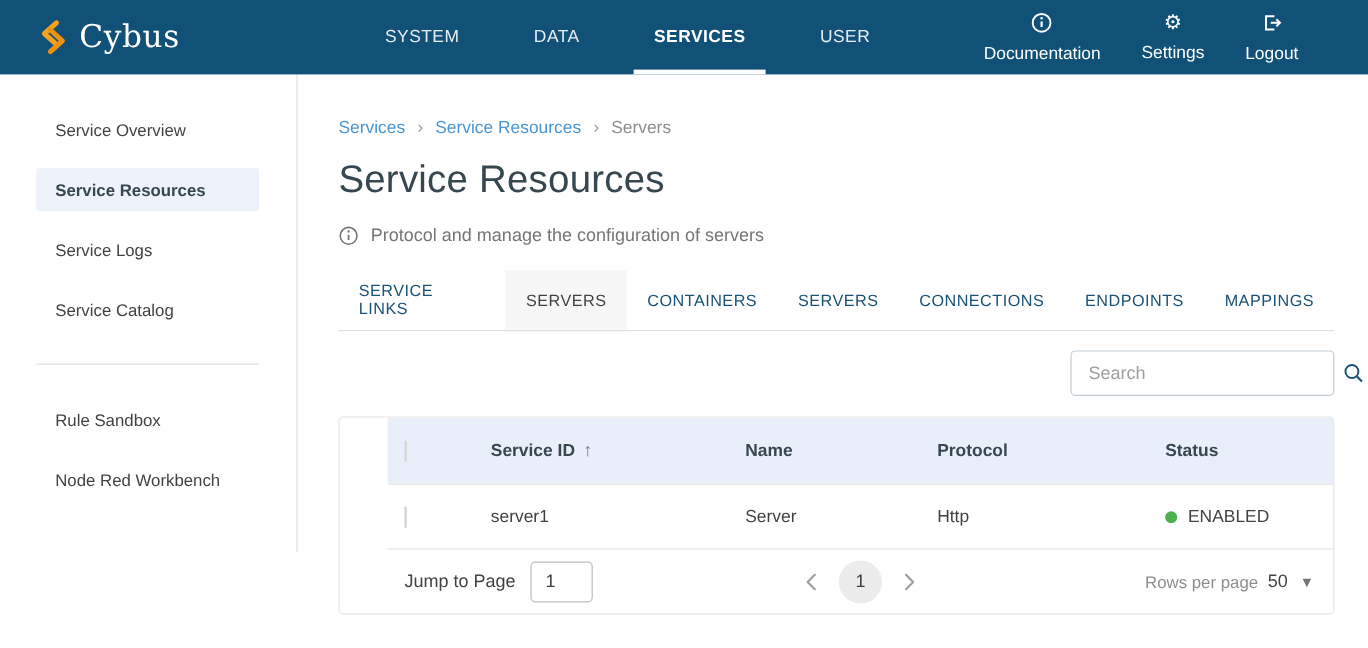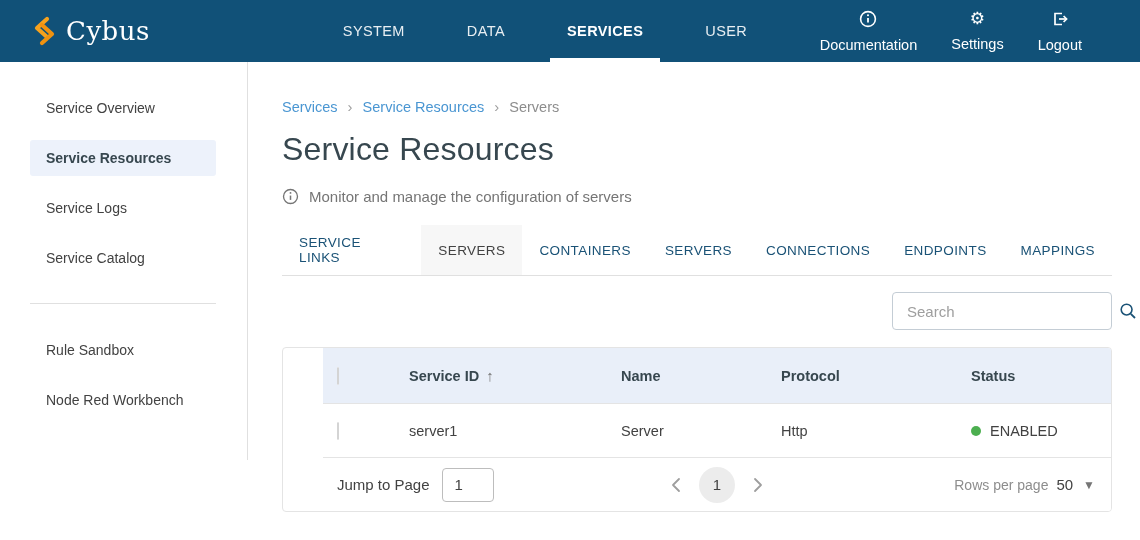--- a/index.html
+++ b/index.html
@@ -1,20 +1,20 @@
 <!DOCTYPE html>
 <html><head>
 <meta charset="utf-8">
 <style>
   * { margin:0; padding:0; box-sizing:border-box; }
   html,body { width:1140px; height:540px; overflow:hidden; background:#fff;
               font-family:"Liberation Sans", sans-serif; }
 
   
-  .navbar { position:relative; height:62px; background:#115178; display:flex; align-items:center;gap:22px; }
+  .navbar { position:relative; height:62px; background:#115178; display:flex; align-items:center; }
   .logo { display:flex; align-items:center; margin-left:32px; }
   .logo-word { color:#fff; font-family:"DejaVu Serif", serif; font-size:26px; margin-left:9px; letter-spacing:0.5px; }
   .nav-menu { display:flex; height:100%; margin-left:140px; }
   .nav-item { position:relative; display:flex; align-items:center; height:100%; padding:0 31px;
               color:#e8eef2; font-size:14.5px; letter-spacing:0.4px; cursor:pointer; }
   .nav-item.active { color:#fff; font-weight:bold; }
   .nav-item.active::after { content:""; position:absolute; left:14px; right:14px; bottom:0; height:4px; background:#fff; }
   .nav-actions { margin-left:auto; margin-right:58px; display:flex; align-items:center; gap:34px; }
   .nav-action { display:flex; align-items:center; gap:9px; color:#fff; font-size:14.5px; cursor:pointer;flex-direction:column; }
   .gear-glyph { font-size:17px; line-height:1; }
@@ -155,21 +155,21 @@
     <h1 class="page-title">Service Resources</h1>
 
     <div class="subtitle">
       <span style="display:flex;">
         <svg width="17" height="17" viewBox="0 0 18 18">
           <circle cx="9" cy="9" r="7.4" fill="none" stroke="#757575" stroke-width="1.4"></circle>
           <line x1="9" y1="8" x2="9" y2="12.6" stroke="#757575" stroke-width="1.6"></line>
           <circle cx="9" cy="5.2" r="1" fill="#757575"></circle>
         </svg>
       </span>
-      <span>Monitor and manage the configuration of servers</span>
+      <span>Protocol and manage the configuration of servers</span>
     </div>
 
     <div class="tabs">
       <div class="tab">SERVICE LINKS</div>
       <div class="tab active">SERVERS</div>
       <div class="tab">CONTAINERS</div>
       <div class="tab">SERVERS</div>
       <div class="tab">CONNECTIONS</div>
       <div class="tab">ENDPOINTS</div>
       <div class="tab">MAPPINGS</div>

